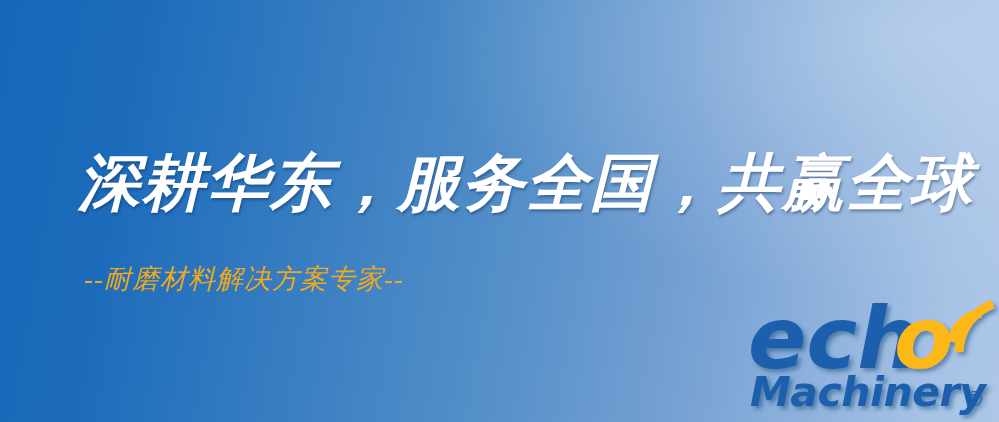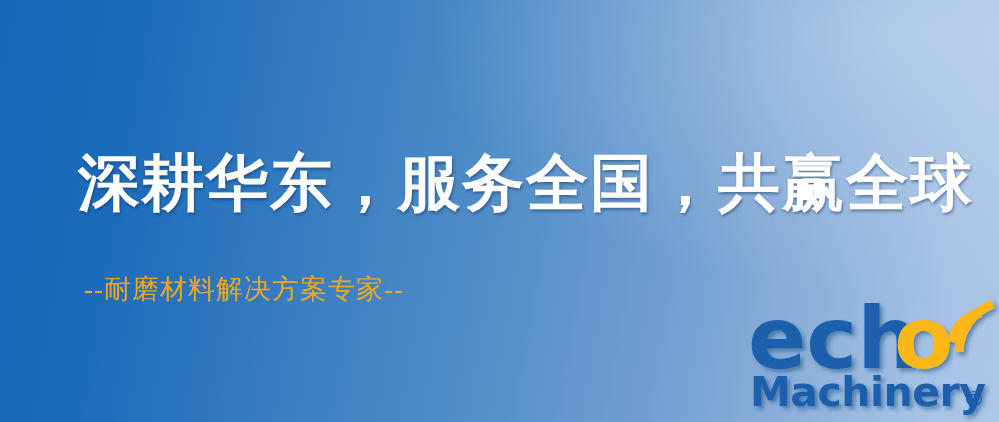--- a/index.html
+++ b/index.html
@@ -16,20 +16,21 @@
     font-family: "Liberation Sans", sans-serif;
     background: linear-gradient(100deg,
                 #1667b9 0%,
                 #1d6cbb 14%,
                 #3a7fc2 34%,
                 #5590c9 52%,
                 #739fd2 68%,
                 #8fb2dc 82%,
                 #a6c2e5 93%,
                 #aec7e7 100%);
+    font-style: italic;
   }
 
   
   .banner::after {
     content: "";
     position: absolute;
     inset: 0;
     background: radial-gradient(ellipse 70% 90% at 92% 8%,
                 rgba(205,222,242,0.55) 0%,
                 rgba(205,222,242,0.22) 38%,
@@ -48,21 +49,21 @@
     letter-spacing: 2px;
     color: #ffffff;
     white-space: nowrap;
     text-shadow: 1px 2px 3px rgba(10,40,80,0.45);
     z-index: 3;
   }
 
   .subtitle {
     position: absolute;
     left: 84px;
-    top: 276px;
+    top: 266px;
     margin: 0;
     font-family: "Liberation Serif", "DejaVu Serif", serif;
     font-size: 27px;
     line-height: 1;
     letter-spacing: 1px;
     color: #f0a81e;
     white-space: nowrap;
     z-index: 3;
   }
 

